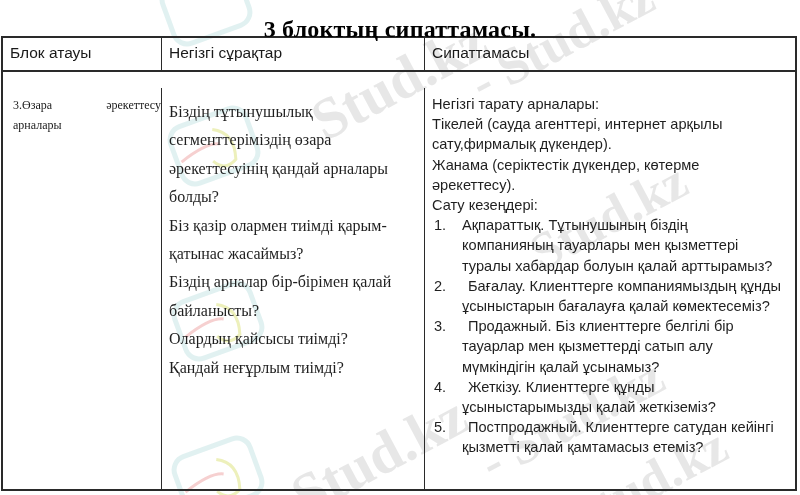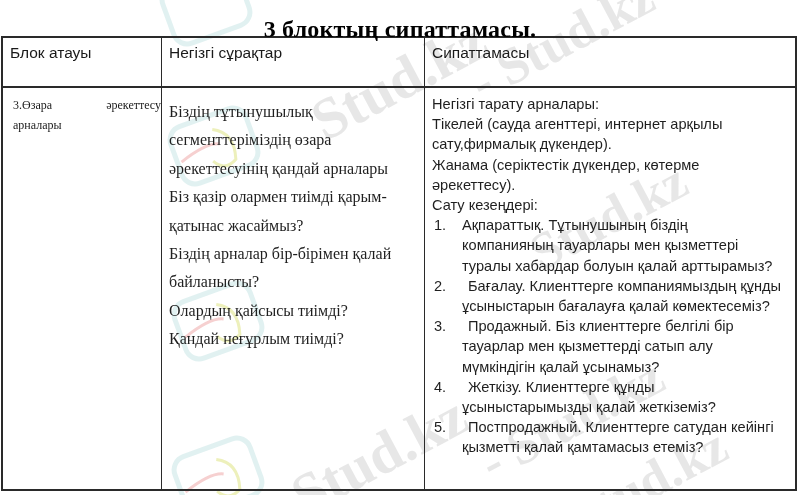--- a/index.html
+++ b/index.html
@@ -39,21 +39,21 @@
       box-sizing: border-box;
       z-index: 2;
     }
     .row {
       position: absolute;
       left: 0;
       width: 100%;
     }
     .row.header {
       top: 0;
-      height: 50px;
+      height: 34px;
       border-bottom: 2px solid #2a2a2a;
       box-sizing: border-box;
     }
     .row.body {
       top: 50px;
       bottom: 0;
     }
     .cell {
       position: absolute;
       top: 0;
@@ -170,20 +170,21 @@
     <div class="cell col-3">Сипаттамасы</div>
   </div>
 
   <div class="row body">
     <div class="cell col-1">3.Өзара әрекеттесу арналары</div>
 
     <div class="cell col-2">
       <span class="q-line">Біздің тұтынушылық</span>
       <span class="q-line">сегменттеріміздің өзара</span>
       <span class="q-line">әрекеттесуінің қандай арналары</span>
+      <span class="q-line">болды?</span>
       <span class="q-line">Біз қазір олармен тиімді қарым-</span>
       <span class="q-line">қатынас жасаймыз?</span>
       <span class="q-line">Біздің арналар бір-бірімен қалай</span>
       <span class="q-line">байланысты?</span>
       <span class="q-line">Олардың қайсысы тиімді?</span>
       <span class="q-line">Қандай неғұрлым тиімді?</span>
     </div>
 
     <div class="cell col-3">
       <span class="desc-line">Негізгі тарату арналары:</span>

